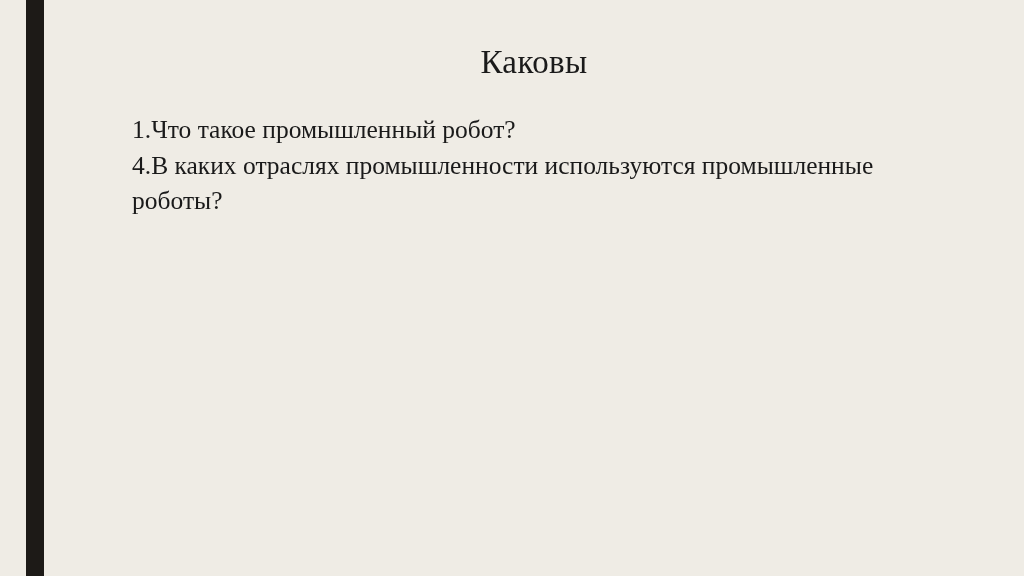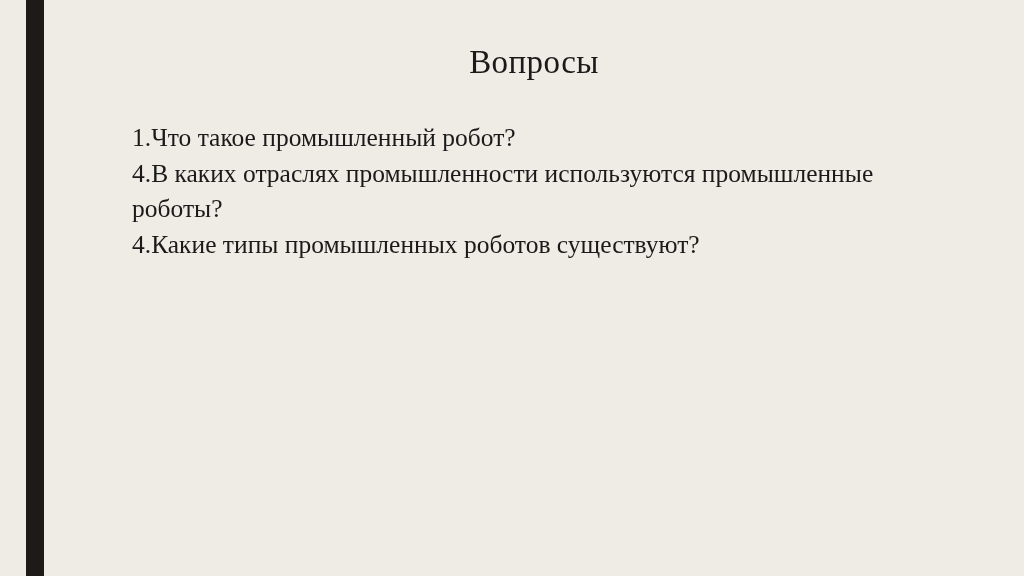--- a/index.html
+++ b/index.html
@@ -52,43 +52,42 @@
     top: 44px;
     text-align: center;
     font-size: 33px;
     color: #1a1a1a;
     letter-spacing: 0.4px;
     font-family: "Liberation Serif", serif;
   }
   .body-block {
     position: absolute;
     left: 88px;
-    top: 120px;
+    top: 112px;
     width: 790px;
   }
   .q-line {
     font-size: 25.5px;
     line-height: 35.5px;
     color: #1a1a1a;
     font-family: "Liberation Serif", serif;
     white-space: pre-wrap;
   }
 </style>
 </head>
 <body>
 
 <div class="slide">
 
   <div class="left-band"></div>
   <div class="left-bar"></div>
 
   <div class="content">
 
-    <div class="title">Вопросы</div>
+    <div class="title">Каковы</div>
 
     <div class="body-block">
       <div class="q-line">1.Что такое промышленный робот?</div>
       <div class="q-line">4.В каких отраслях промышленности используются промышленные роботы?</div>
-      <div class="q-line">4.Какие типы промышленных роботов существуют?</div>
     </div>
 
   </div>
 </div>
 
 </body></html>

